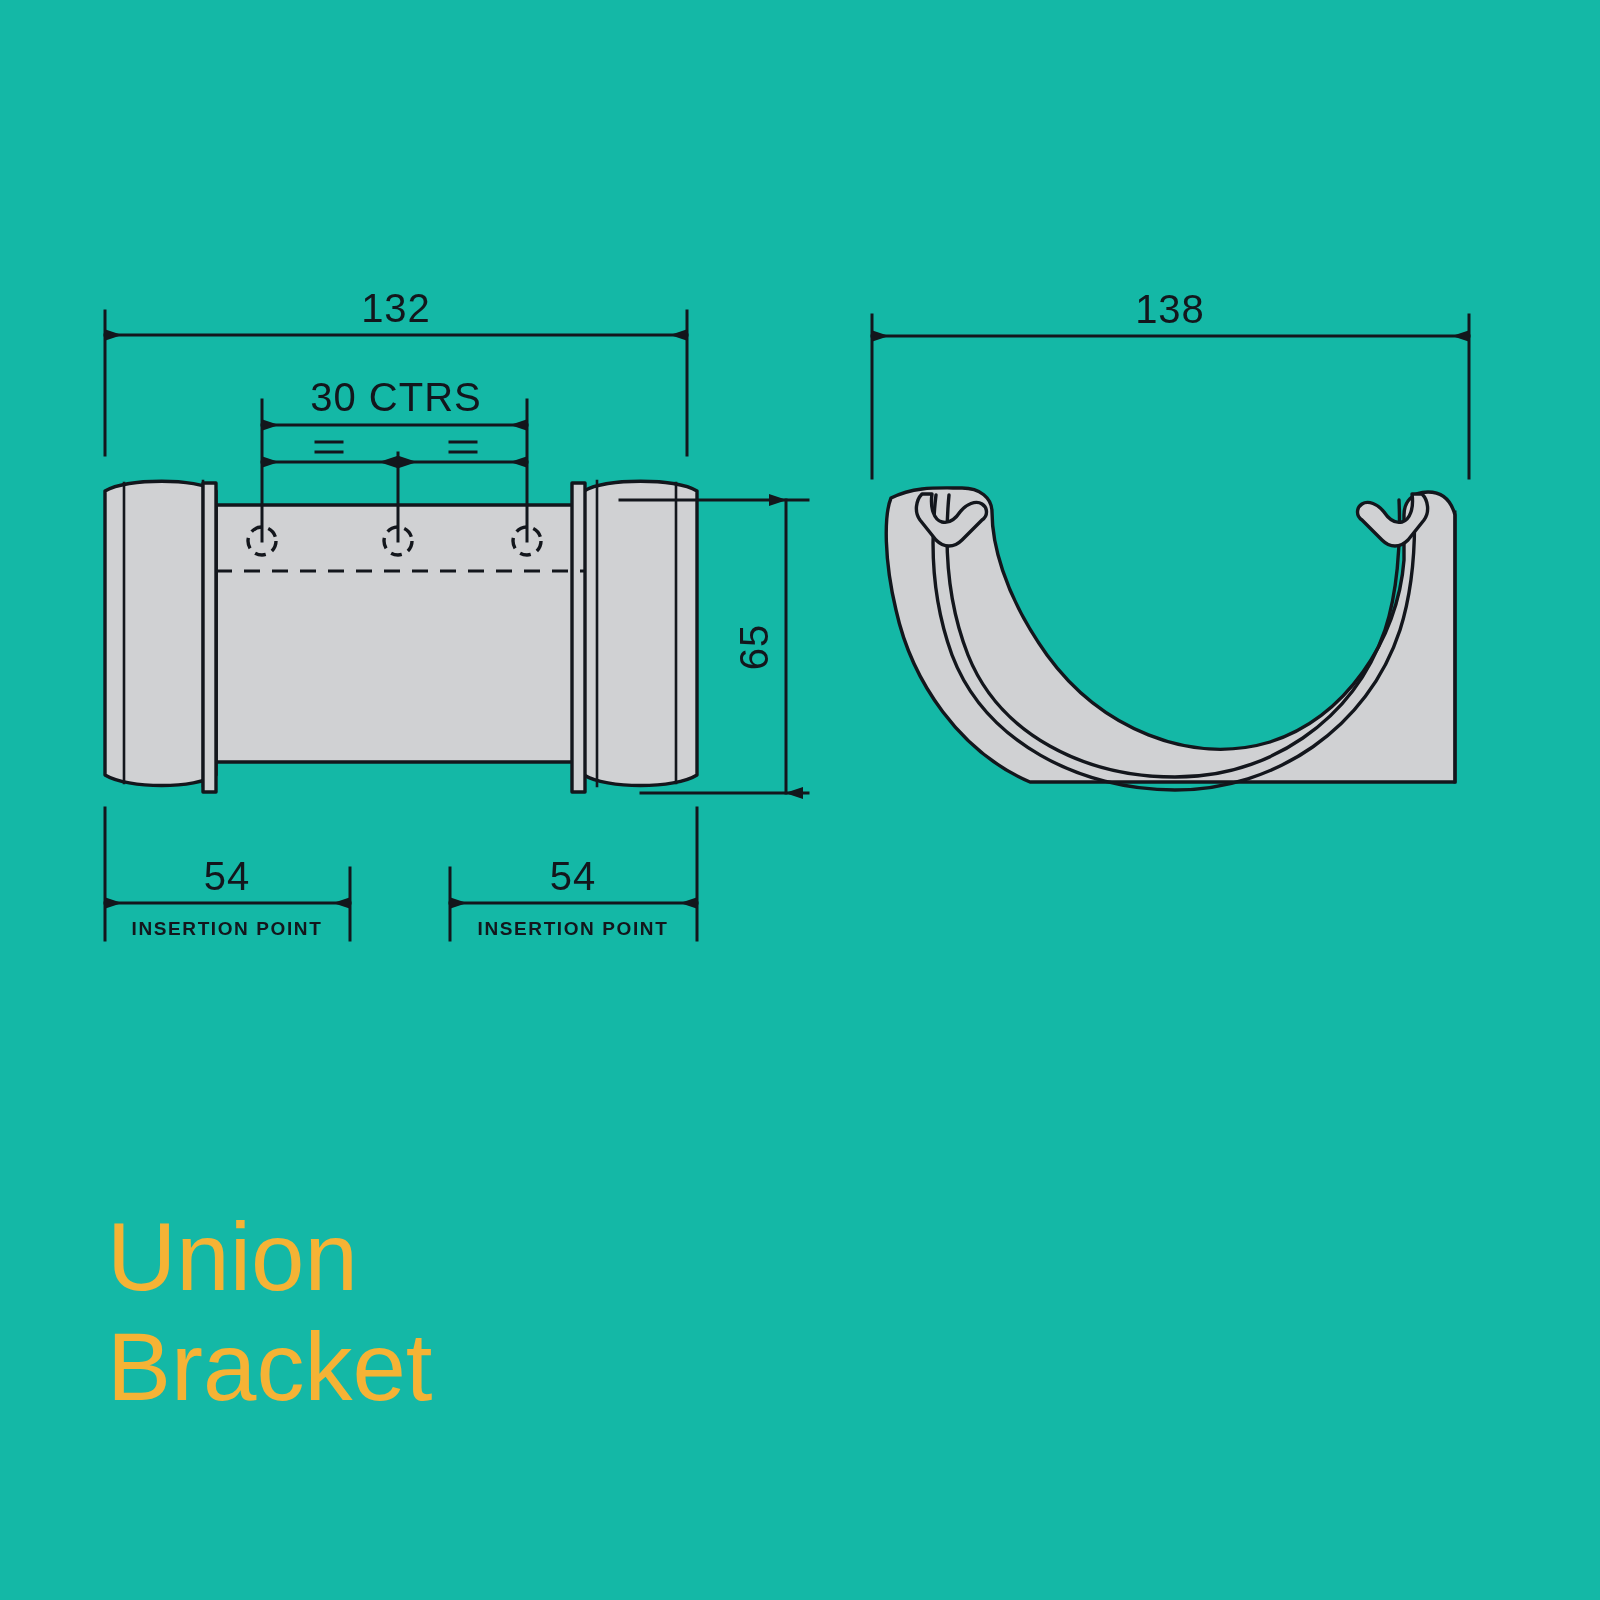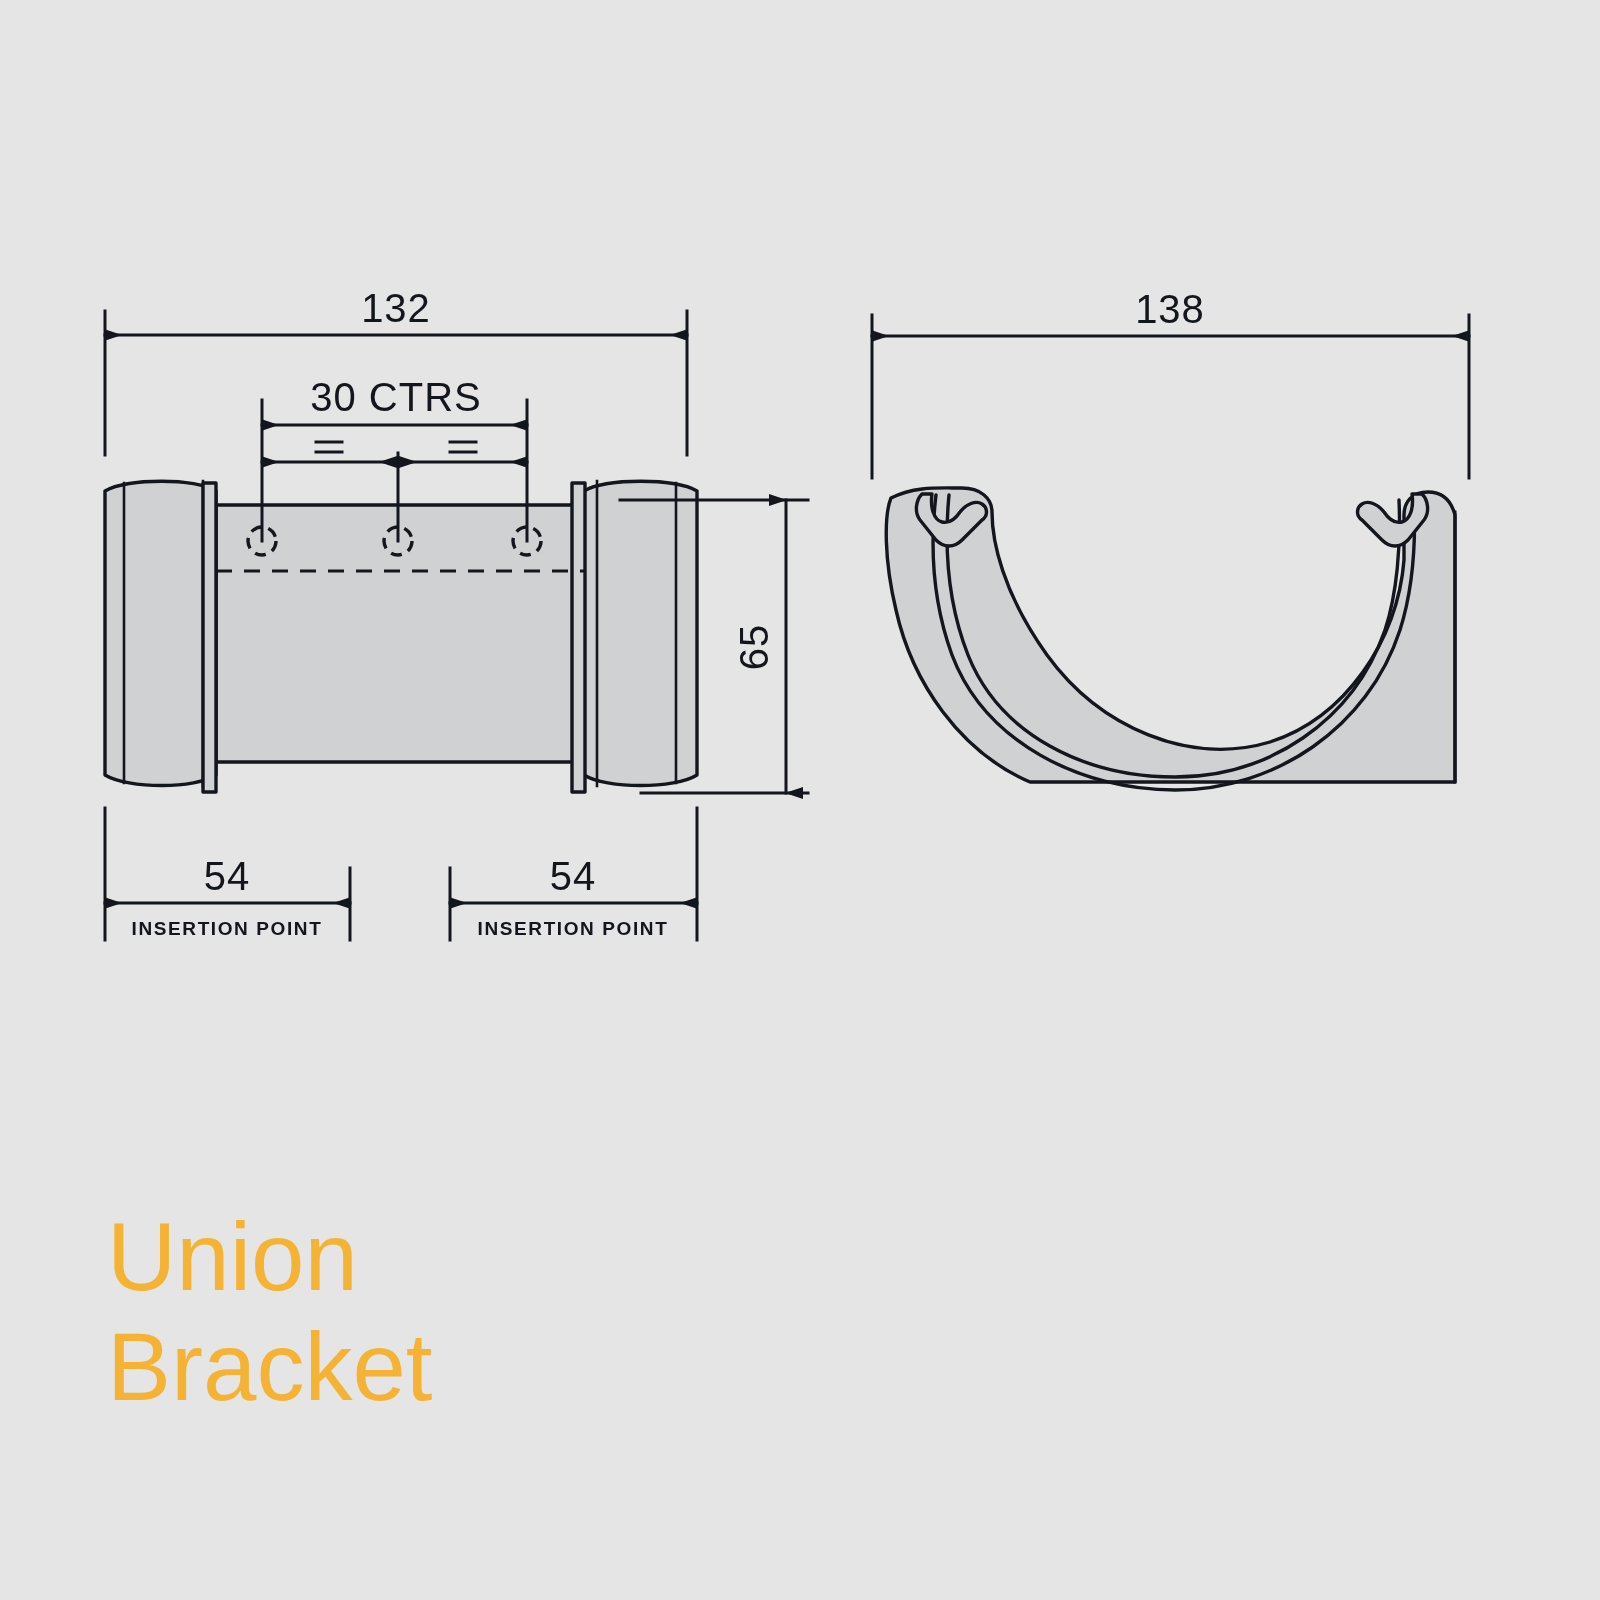--- a/index.html
+++ b/index.html
@@ -12,21 +12,21 @@
     height: 1600px;
     font-family: "Liberation Sans", sans-serif;
     overflow: hidden;
     position: relative;
   }
   #sheet {
     position: absolute;
     left: 0; top: 0;
     width: 1600px;
     height: 1600px;
-    background: #e5e5e5;
+    background: #14b8a6;
   }
   #drawing {
     position: absolute;
     left: 0; top: 0;
     width: 1600px;
     height: 1600px;
     display: block;
   }
   .dim-text {
     font-family: "Liberation Sans", sans-serif;

